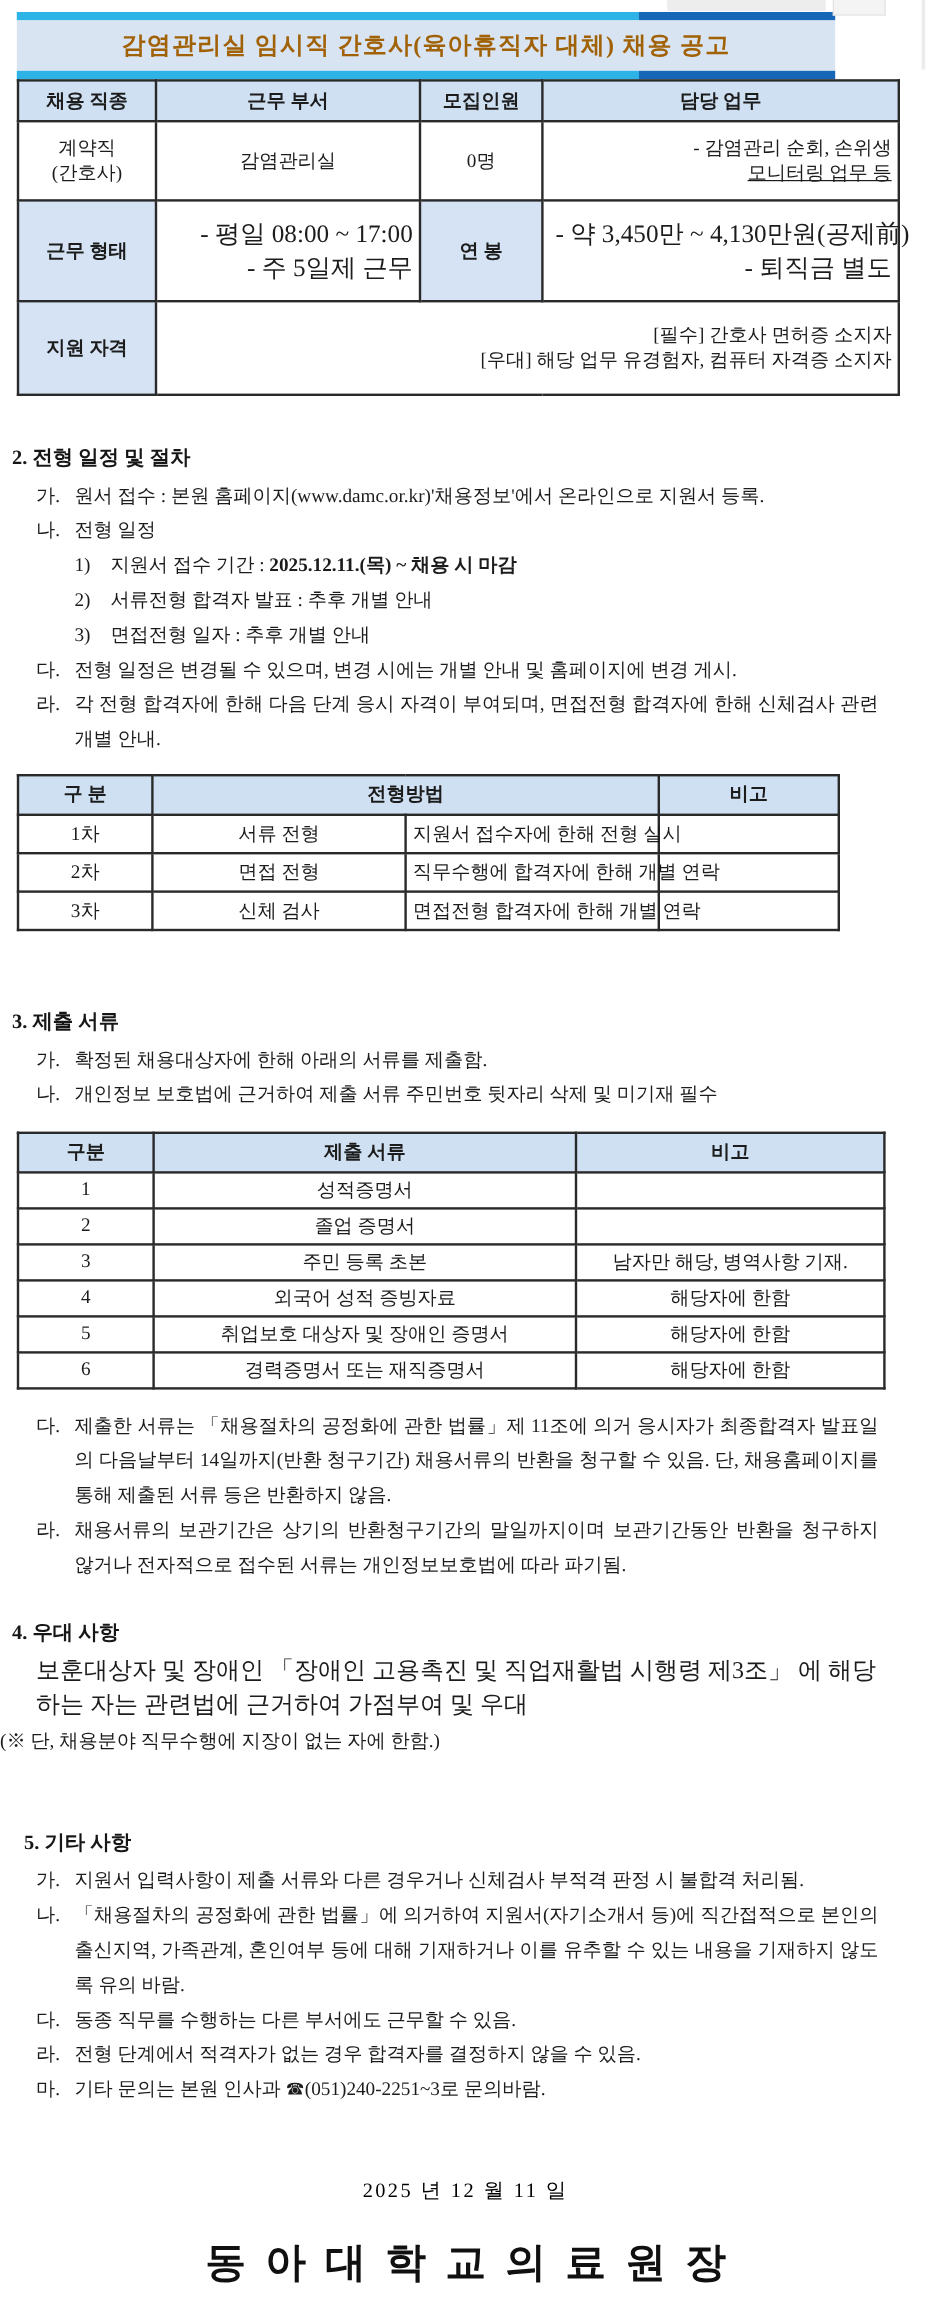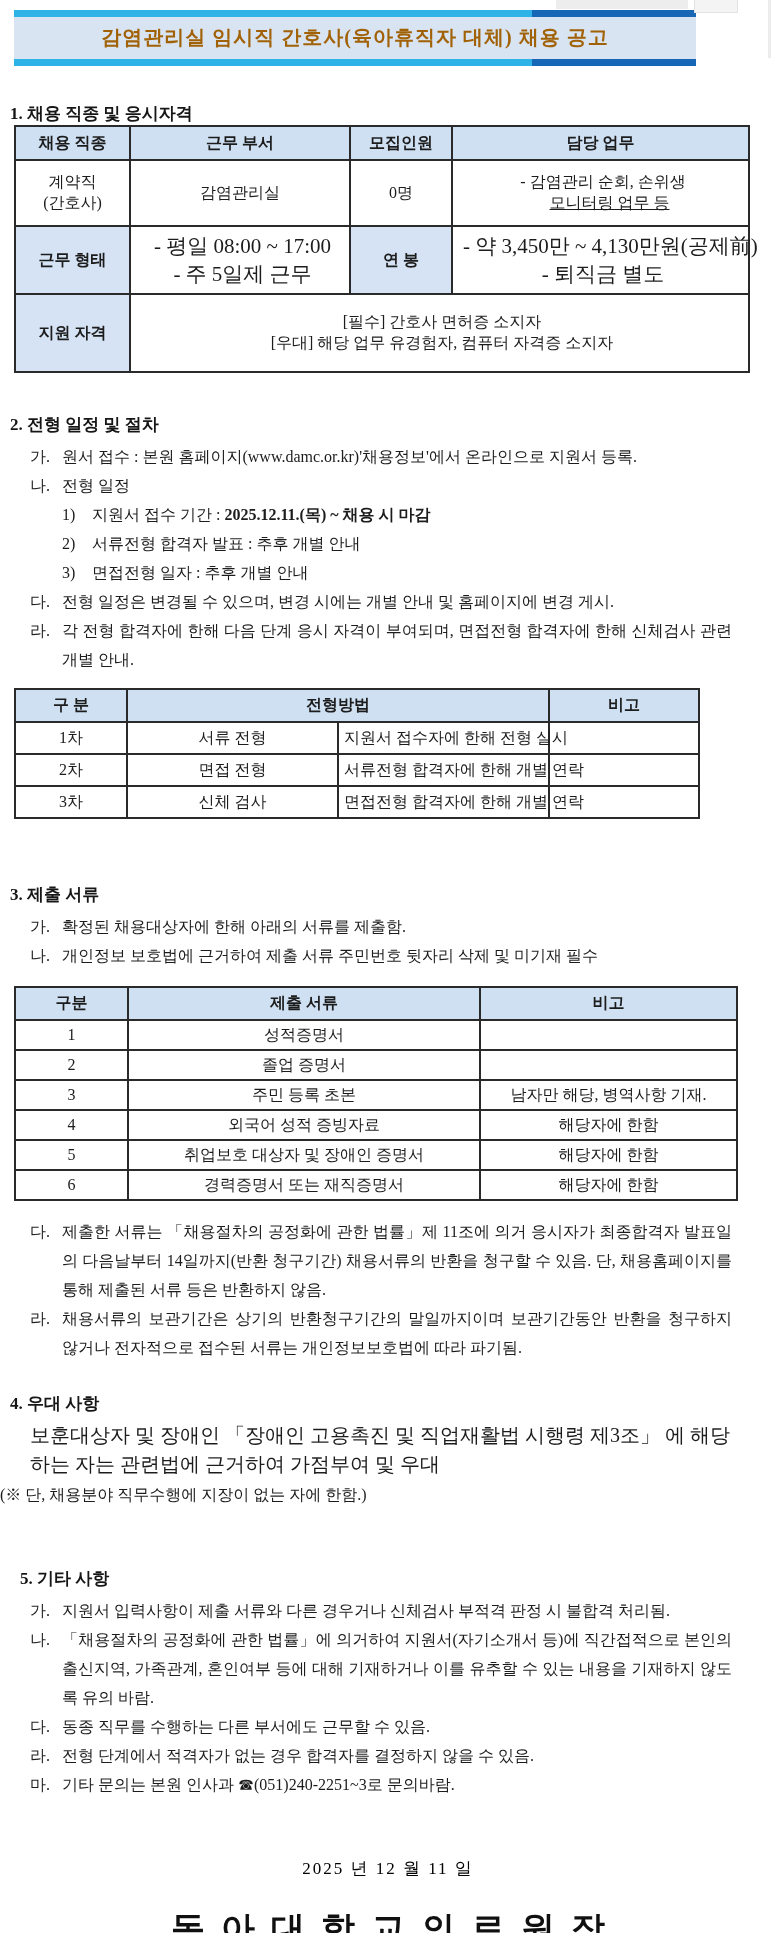--- a/index.html
+++ b/index.html
@@ -26,27 +26,27 @@
   #h2 { margin-top:40px; }
   #h3 { margin-top:64px; }
   #h4 { margin-top:30px; }
   #h5 { margin-top:58px; margin-left:20px; }
 
   table { border-collapse:collapse; margin-left:14px; table-layout:fixed; }
   th,td { border:2px solid #2a2a2a; font-size:16px; padding:0 5px;
           text-align:center; vertical-align:middle; }
   th { background:#cfe0f2; font-weight:bold; }
   td.hd { background:#d5e3f4; font-weight:bold; }
-  td.left { text-align:center; padding-left:10px; }
+  td.left { text-align:right; padding-left:10px; }
   .nw { white-space:nowrap; }
   .ind { padding-left:13px;text-decoration:underline; }
 
   .t1 { width:686px;border-radius:22px; }
   .t1 .c1{width:103px}.t1 .c2{width:208px}.t1 .c3{width:90px}.t1 .c4{width:285px}
-  .t1 tr.hr{height:34px} .t1 tr.r1{height:66px} .t1 tr.r2{height:68px} .t1 tr.r3{height:78px}
+  .t1 tr.hr{height:34px} .t1 tr.r1{height:66px} .t1 tr.r2{height:84px} .t1 tr.r3{height:78px}
   .t1 .r2 td.left{font-size:21px}
 
   .t2 { margin-top:14px; width:686px; }
   .t2 .c1{width:100px}.t2 .c2{width:118px}.t2 .c3{width:330px}.t2 .c4{width:138px}
   .t2 tr{height:32px} .t2 tr.hr{height:33px}
 
   .t3 { margin-top:16px; width:686px; }
   .t3 .c1{width:101px}.t3 .c2{width:340px}.t3 .c3{width:245px}
   .t3 tr{height:30px} .t3 tr.hr{height:33px}
 
@@ -73,21 +73,20 @@
   <div class="artifact-a"></div>
   <div class="artifact-b"></div>
   <div class="artifact-c"></div>
 
   <div class="banner">
     <div class="bar"></div>
     <div class="body">감염관리실 임시직 간호사(육아휴직자 대체) 채용 공고</div>
     <div class="bar"></div>
   </div>
 
-  <div id="h1" class="sec-h">1. 채용 직종 및 응시자격</div>
 
   <table class="t1">
     <tbody>
         <tr class="hr">
       <th class="c1">채용 직종</th>
       <th class="c2">근무 부서</th>
       <th class="c3">모집인원</th>
       <th class="c4">담당 업무</th>
     </tr>
     <tr class="r1">
@@ -164,21 +163,21 @@
     </tr>
     <tr>
       <td>1차</td>
       <td class="c2">서류 전형</td>
       <td class="c3 nw">지원서 접수자에 한해 전형 실시</td>
       <td></td>
     </tr>
     <tr>
       <td>2차</td>
       <td>면접 전형</td>
-      <td class="nw">서류전형 합격자에 한해 개별 연락</td>
+      <td class="nw">직무수행에 합격자에 한해 개별 연락</td>
       <td></td>
     </tr>
     <tr>
       <td>3차</td>
       <td>신체 검사</td>
       <td class="nw">면접전형 합격자에 한해 개별 연락</td>
       <td></td>
     </tr>
   </tbody>
     </table>

